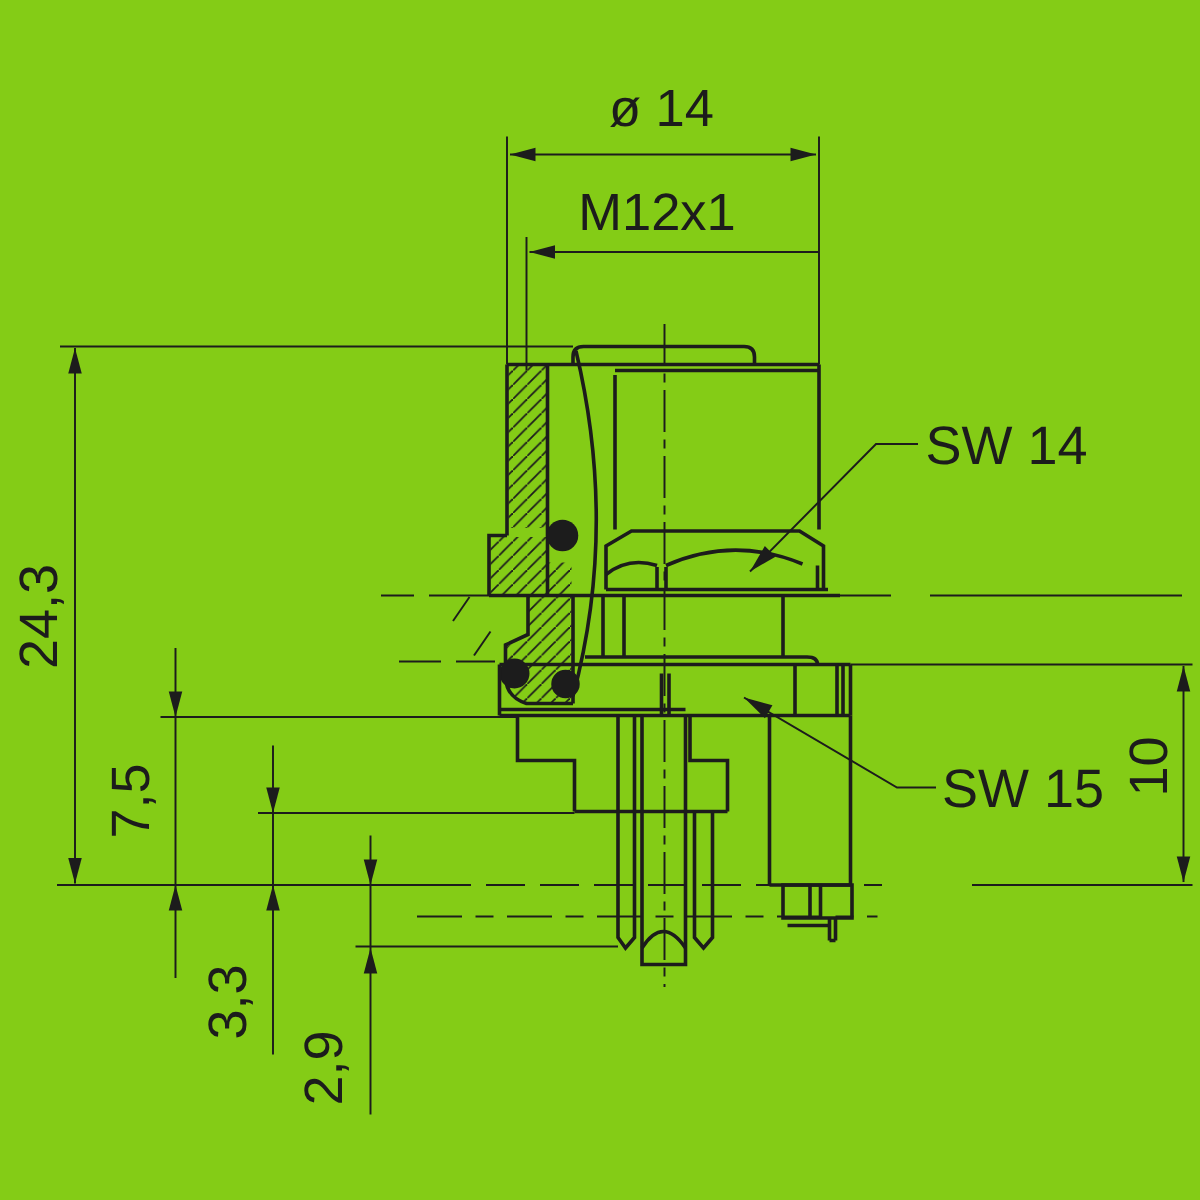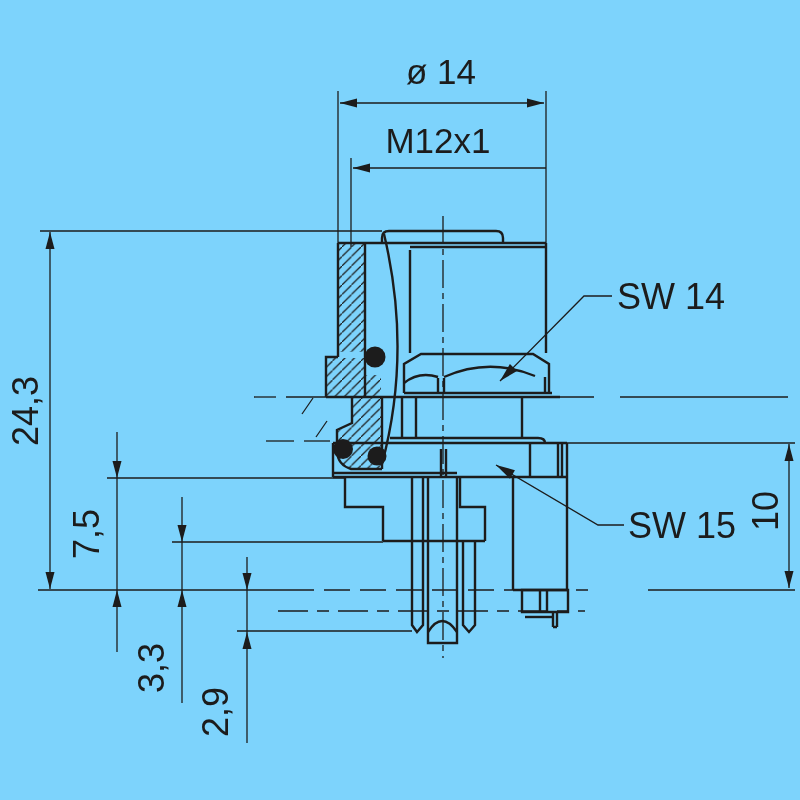--- a/index.html
+++ b/index.html
@@ -1,16 +1,16 @@
 <!DOCTYPE html>
 <html><head>
 <meta charset="utf-8">
 <style>
   html,body{margin:0;padding:0;background:#ffffff;width:800px;height:800px;overflow:hidden}
-  #canvas{width:800px;height:800px;background:#7dd3fc}
+  #canvas{width:800px;height:800px;background:#84cc16}
   svg{display:block}
   .thick{fill:none;stroke:#1c1c1c;stroke-width:2.4;stroke-linecap:butt;stroke-linejoin:miter}
   .thin{fill:none;stroke:#1c1c1c;stroke-width:1.3}
   .arrow{fill:#1c1c1c;stroke:none}
   .dot{fill:#1c1c1c;stroke:none}
   text{fill:#1c1c1c;stroke:none;font-family:"Liberation Sans","DejaVu Sans",sans-serif}
   .t35{font-size:35px}
   .t36{font-size:36px}
 </style>
 </head>

